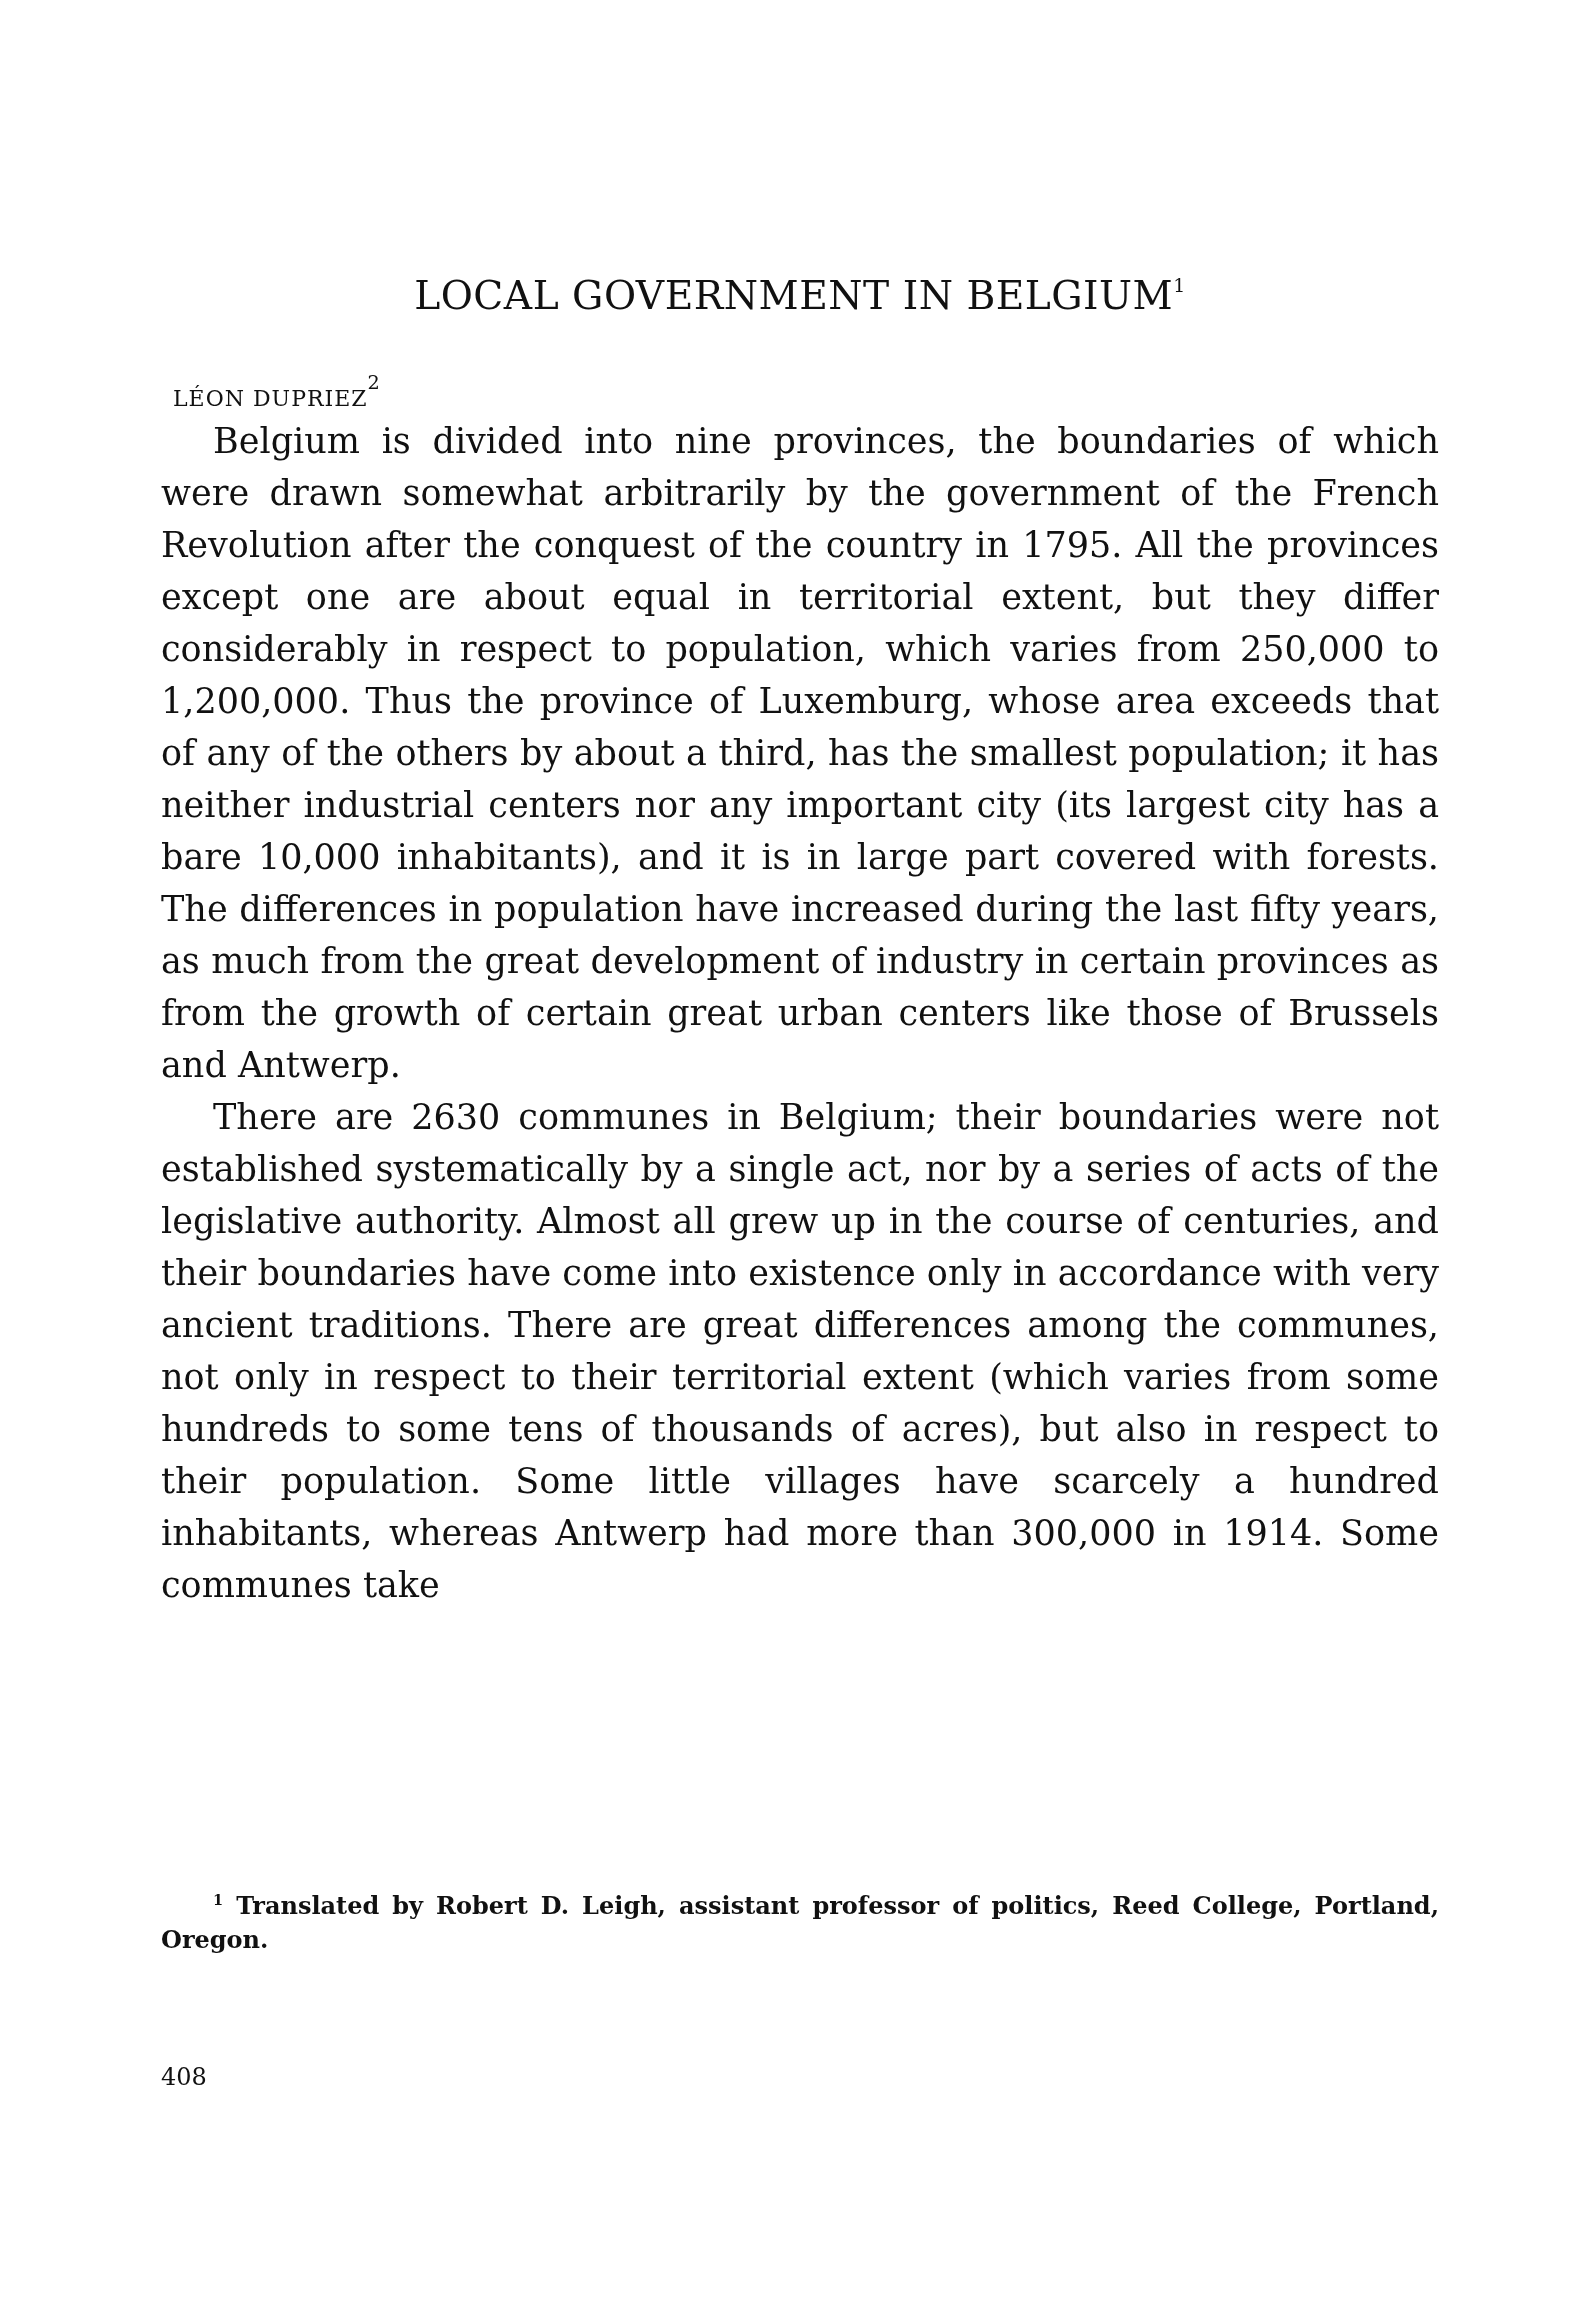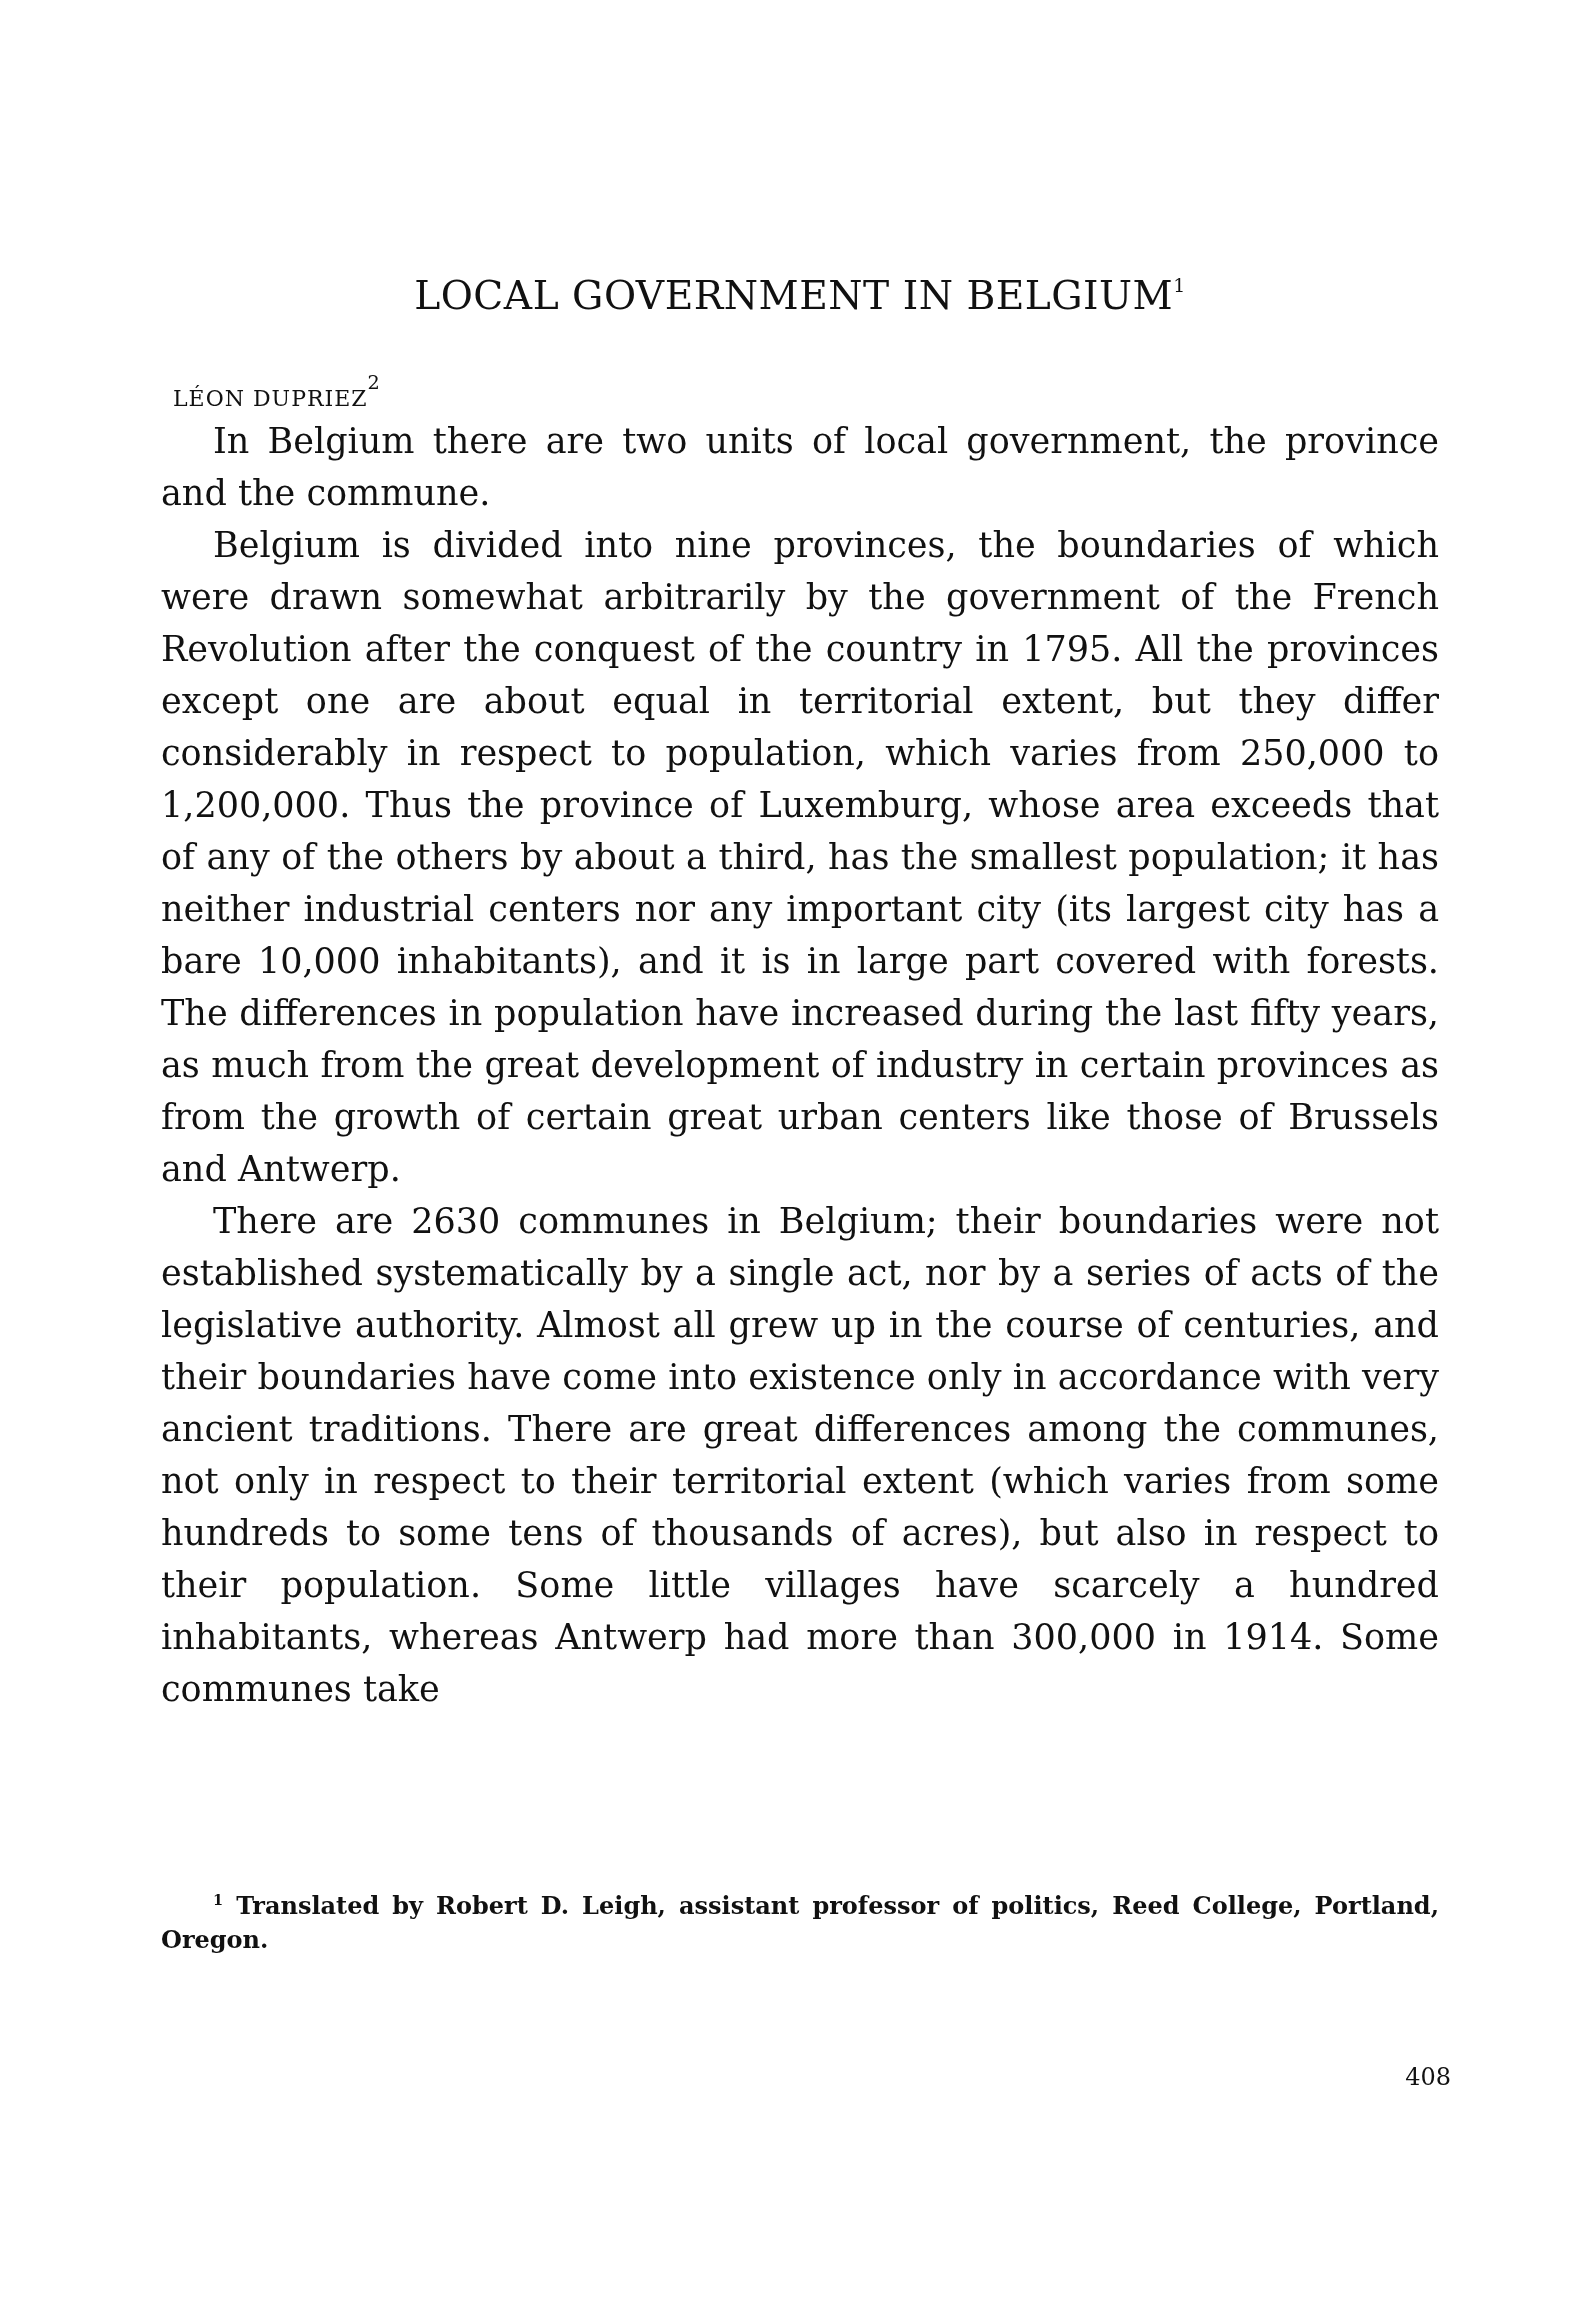--- a/index.html
+++ b/index.html
@@ -11,32 +11,31 @@
   .title sup, .author sup { font-size: 19.3px; vertical-align: 17.4px; }
   .author { position: absolute; top: 359px; left: 0; width: 1278px; text-align: left;
             font-size: 22px; letter-spacing: 1px; margin: 12px; }
   .body { position: absolute; top: 415px; left: 0; width: 1278px; font-size: 35px;
           line-height: 52px; text-align: justify; }
   .body p { margin: 0; text-indent: 52px; }
   .notes { position: absolute; top: 1883px; left: 0; width: 1278px; font-size: 24px;
            line-height: 34px; text-align: justify; font-weight: bold; }
   .notes p { margin: 0; text-indent: 52px; }
   .notes sup { font-size: 14.5px; vertical-align: 8.7px; }
-  .pageno { position: absolute; top: 2063px; left: 12px; width: 1278px; text-align: right;
+  .pageno { position: absolute; top: 2063px; left: 0; width: 1278px; text-align: left;
             font-size: 24px; }
 </style>
 </head>
 <body>
 
 <div class="page">
   <h1 class="title"><span>LOCAL GOVERNMENT IN BELGIUM</span><sup>1</sup></h1>
   <div class="author"><span>LÉON DUPRIEZ</span><sup>2</sup></div>
 
   <div class="body">
-    <p>In Belgium there are two units of local government, the province and the commune.</p>
     <p>Belgium is divided into nine provinces, the boundaries of which were drawn somewhat arbitrarily by the government of the French Revolution after the conquest of the country in 1795. All the provinces except one are about equal in territorial extent, but they differ considerably in respect to population, which varies from 250,000 to 1,200,000. Thus the province of Luxemburg, whose area exceeds that of any of the others by about a third, has the smallest population; it has neither industrial centers nor any important city (its largest city has a bare 10,000 inhabitants), and it is in large part covered with forests. The differences in population have increased during the last fifty years, as much from the great development of industry in certain provinces as from the growth of certain great urban centers like those of Brussels and Antwerp.</p>
     <p>There are 2630 communes in Belgium; their boundaries were not established systematically by a single act, nor by a series of acts of the legislative authority. Almost all grew up in the course of centuries, and their boundaries have come into existence only in accordance with very ancient traditions. There are great differences among the communes, not only in respect to their territorial extent (which varies from some hundreds to some tens of thousands of acres), but also in respect to their population. Some little villages have scarcely a hundred inhabitants, whereas Antwerp had more than 300,000 in 1914. Some communes take</p>
   </div>
 
   <div class="notes">
     <p><sup>1</sup> <span>Translated by Robert D. Leigh, assistant professor of politics, Reed College, Portland, Oregon.</span></p>
   </div>
 
   <div class="pageno">408</div>
 </div>

